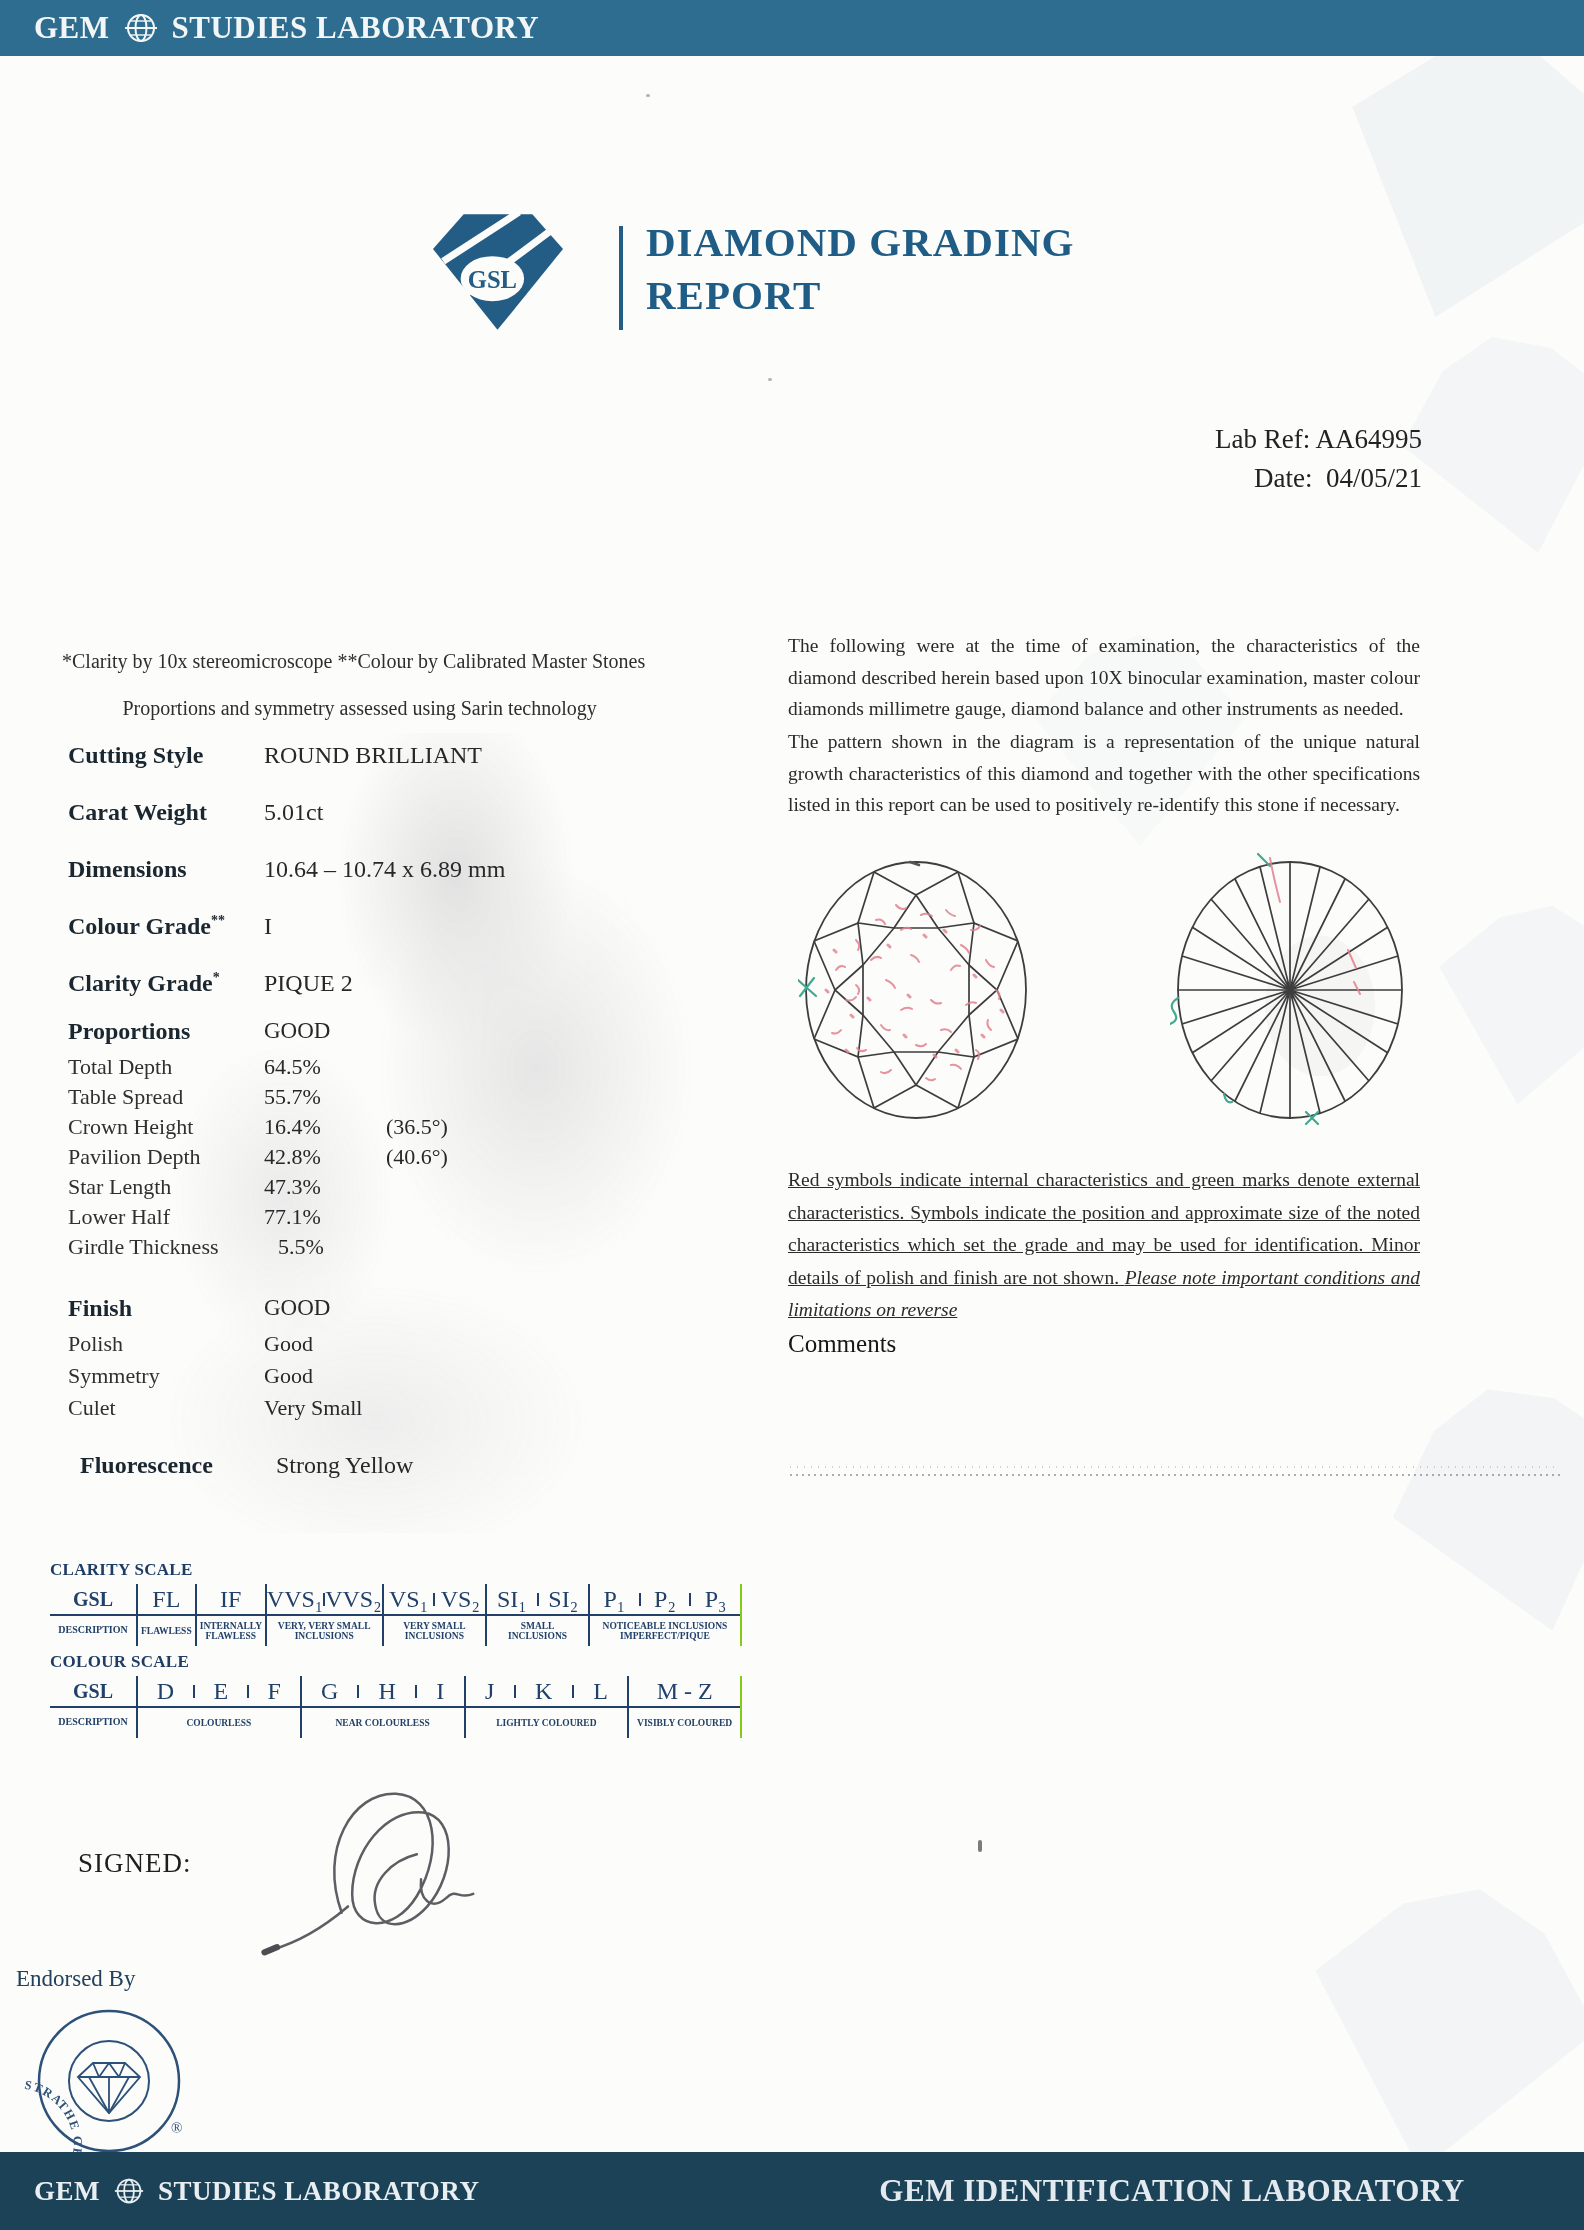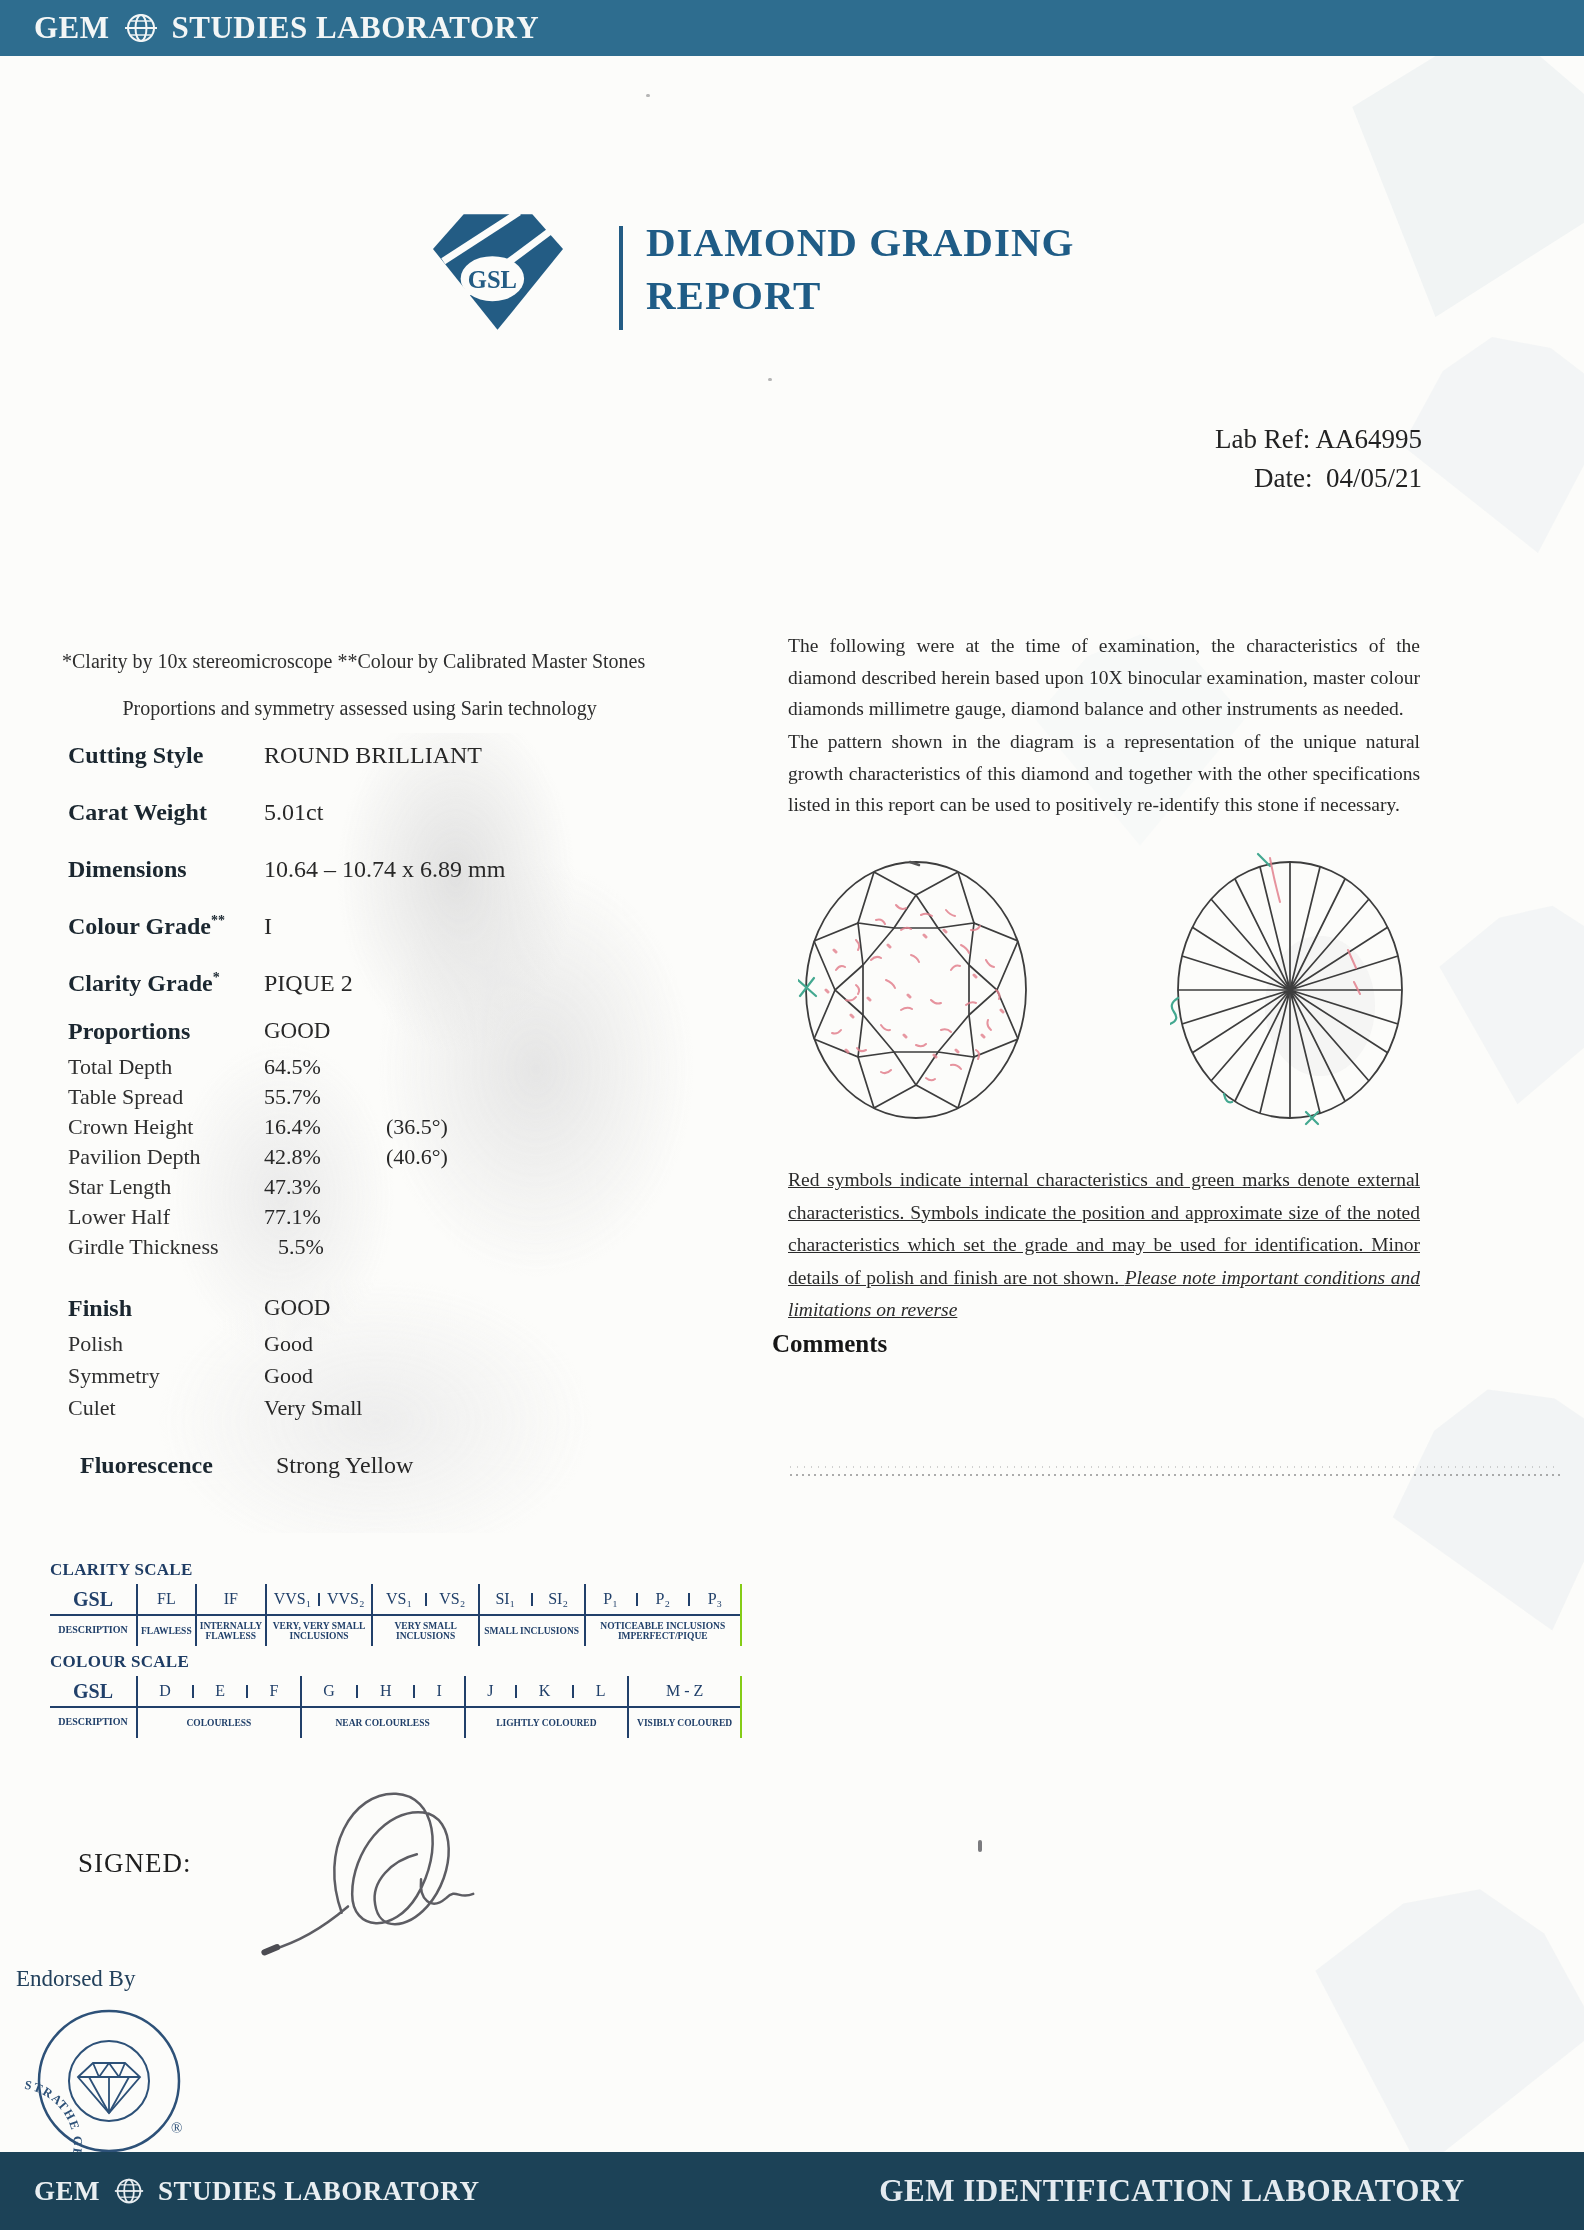--- a/index.html
+++ b/index.html
@@ -56,42 +56,42 @@
   .fluor .lab{width:196px;font-weight:bold;font-size:24px;color:#1b2730;}
   .fluor .val{font-size:24px;color:#282828;}
 
   
   .rcol p{margin:0;text-align:justify;}
   .para{position:absolute;left:788px;width:632px;font-size:19.5px;line-height:31.5px;color:#2a2a2a;}
   .p1{top:630px;}
   .p2{top:726px;}
   .p3{top:1164px;line-height:32.5px;text-decoration:underline;}
   .ital{font-style:italic;}
-  .comments{position:absolute;left:772px;top:1330px;font-weight:bold;font-size:25px;color:#161616;}
+  .comments{position:absolute;left:788px;top:1330px;font-weight:normal;font-size:25px;color:#161616;}
   .dots1{position:absolute;left:790px;top:1466px;width:770px;height:2px;opacity:.45;
          background:repeating-linear-gradient(90deg,#9a9a9a 0 1.5px,transparent 1.5px 7px);}
   .dots2{position:absolute;left:790px;top:1474px;width:770px;height:2px;opacity:.7;
          background:repeating-linear-gradient(90deg,#8a8a8a 0 2px,transparent 2px 6px);}
   .diagrams{position:absolute;left:788px;top:852px;width:632px;height:290px;display:flex;justify-content:space-between;padding:0 10px;box-sizing:border-box;}
 
   
   .scale{position:absolute;left:50px;width:692px;}
   .cl{top:1560px;} .co{top:1652px;}
   .scale-title{font-weight:bold;font-size:17px;color:#1e3c64;letter-spacing:.3px;margin-bottom:4px;}
   .stable{display:flex;align-items:stretch;}
   .slabel{width:86px;display:flex;flex-direction:column;}
   .slabel .g{height:30px;border-bottom:2px solid #21406a;display:flex;align-items:center;justify-content:center;
              font-weight:bold;font-size:20px;color:#21406a;}
   .slabel .d{height:26px;display:flex;align-items:center;justify-content:center;
              font-weight:bold;font-size:10px;color:#21406a;}
   .sgroups{flex:1;display:flex;}
   .sgroup{display:flex;flex-direction:column;border-left:2px solid #21406a;}
   .sgroup:last-child{border-right:2px solid #84cc16;}
   .sgroup .g{height:30px;border-bottom:2px solid #21406a;display:flex;align-items:center;
-             justify-content:space-evenly;font-size:16px;color:#21406a;}
+             justify-content:space-evenly;font-size:24px;color:#21406a;}
   .gsep{width:2px;height:13px;background:#21406a;}
   .sgroup .d{height:26px;display:flex;align-items:center;justify-content:center;text-align:center;
              font-weight:bold;font-size:9.5px;line-height:10px;color:#21406a;padding:2px 3px;}
 
   
   .signed{position:absolute;left:78px;top:1848px;font-size:27px;letter-spacing:1px;color:#1e1e1e;text-align:right;}
   .sig{position:absolute;left:252px;top:1772px;}
   .endorsed{position:absolute;left:16px;top:1966px;font-size:23px;color:#23415c;}
   .stamp{position:absolute;left:24px;top:1996px;}
 

